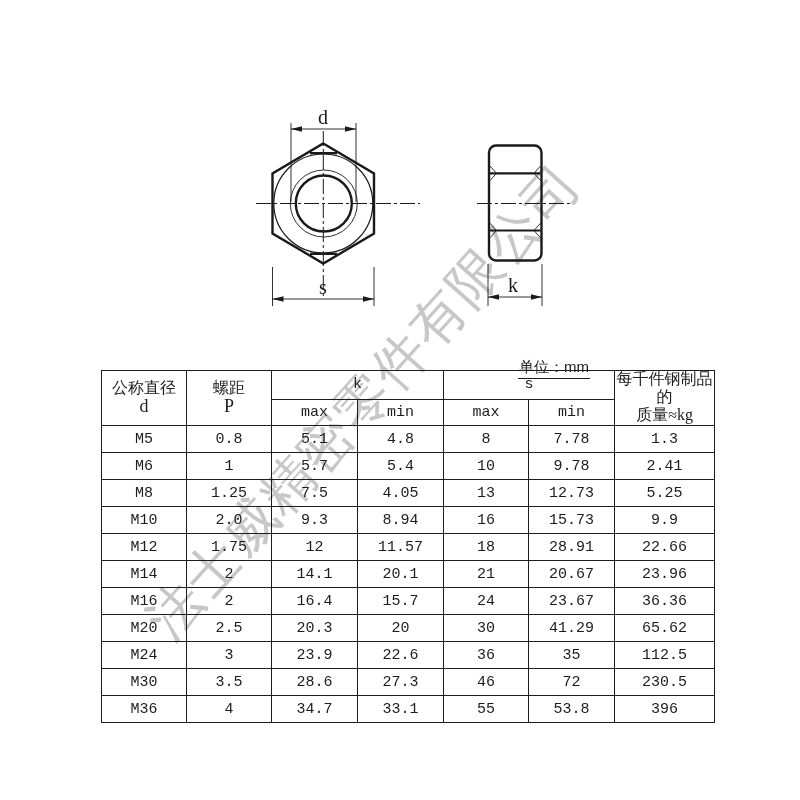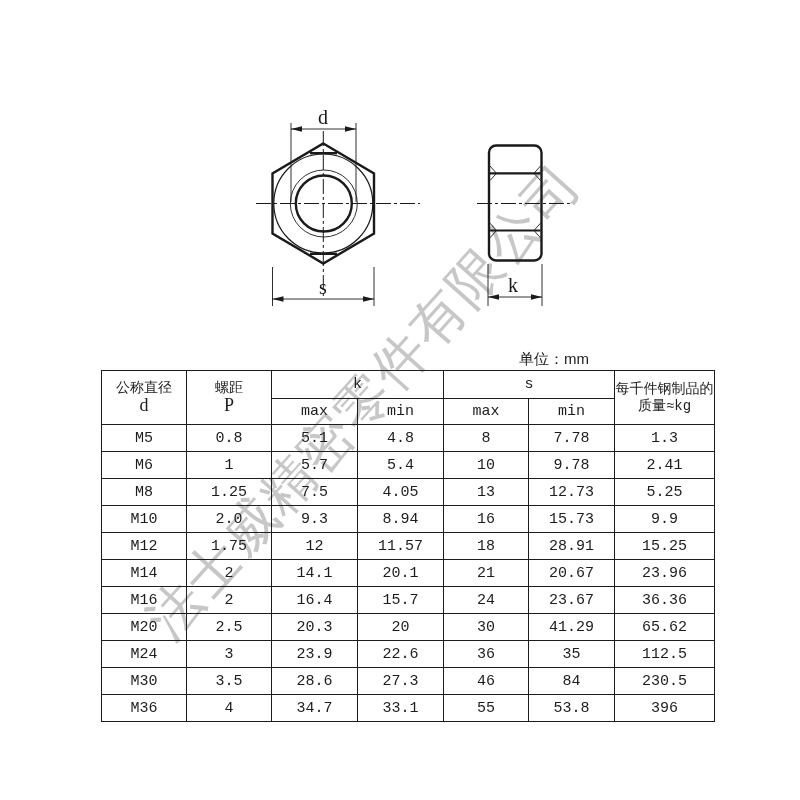--- a/index.html
+++ b/index.html
@@ -9,37 +9,37 @@
   }
   .watermark{
     position:absolute;left:364px;top:402px;z-index:1;
     transform:translate(-50%,-50%) rotate(-48deg);
     font-size:54px;letter-spacing:2px;white-space:nowrap;
     color:#c7c7c7;font-family:"Liberation Sans",sans-serif;
     pointer-events:none;
   }
   .drawing{position:absolute;left:0;top:0;z-index:2;}
   .unit-label{
-    position:absolute;left:420px;top:349px;width:170px;z-index:2;
+    position:absolute;left:420px;top:357px;width:170px;z-index:2;
     text-align:right;font-size:15px;line-height:20px;
   }
   .unit-label span{display:inline-block;border-bottom:1px solid #1c1c1c;padding:0 1px 1px 1px;}
   table.spec{
     position:absolute;left:101px;top:370px;width:613px;z-index:2;
     border-collapse:collapse;table-layout:fixed;background:transparent;
   }
   table.spec th,table.spec td{
     border:1px solid #1c1c1c;text-align:center;vertical-align:middle;
     font-family:"Liberation Mono","DejaVu Sans Mono",monospace;
     font-size:15px;font-weight:normal;color:#1c1c1c;padding:0;background:transparent;
   }
   table.spec thead tr:first-child th{height:27px;}
   table.spec thead tr:last-child th{height:25px;}
   table.spec tbody td{height:26px;}
-  th.cn,.cn{font-family:Liberation Mono, monospace;font-size:14px;}
+  th.cn,.cn{font-family:Liberation Serif, serif;font-size:16px;}
   .cad{font-family:"Liberation Serif",serif;font-size:18px;}
   .two-line{line-height:16px;}
   svg text{font-family:"Liberation Serif",serif;fill:#1a1a1a;}
 </style>
 </head>
 <body>
 
 <div class="watermark">法士威精密零件有限公司</div>
 
 <svg class="drawing" width="800" height="340" viewBox="0 0 800 340">
@@ -170,21 +170,21 @@
         <td>15.73</td>
         <td>9.9</td>
       </tr>
       <tr>
         <td>M12</td>
         <td>1.75</td>
         <td>12</td>
         <td>11.57</td>
         <td>18</td>
         <td>28.91</td>
-        <td>15.25</td>
+        <td>22.66</td>
       </tr>
       <tr>
         <td>M14</td>
         <td>2</td>
         <td>14.1</td>
         <td>20.1</td>
         <td>21</td>
         <td>20.67</td>
         <td>23.96</td>
       </tr>
@@ -214,21 +214,21 @@
         <td>36</td>
         <td>35</td>
         <td>112.5</td>
       </tr>
       <tr>
         <td>M30</td>
         <td>3.5</td>
         <td>28.6</td>
         <td>27.3</td>
         <td>46</td>
-        <td>84</td>
+        <td>72</td>
         <td>230.5</td>
       </tr>
       <tr>
         <td>M36</td>
         <td>4</td>
         <td>34.7</td>
         <td>33.1</td>
         <td>55</td>
         <td>53.8</td>
         <td>396</td>

